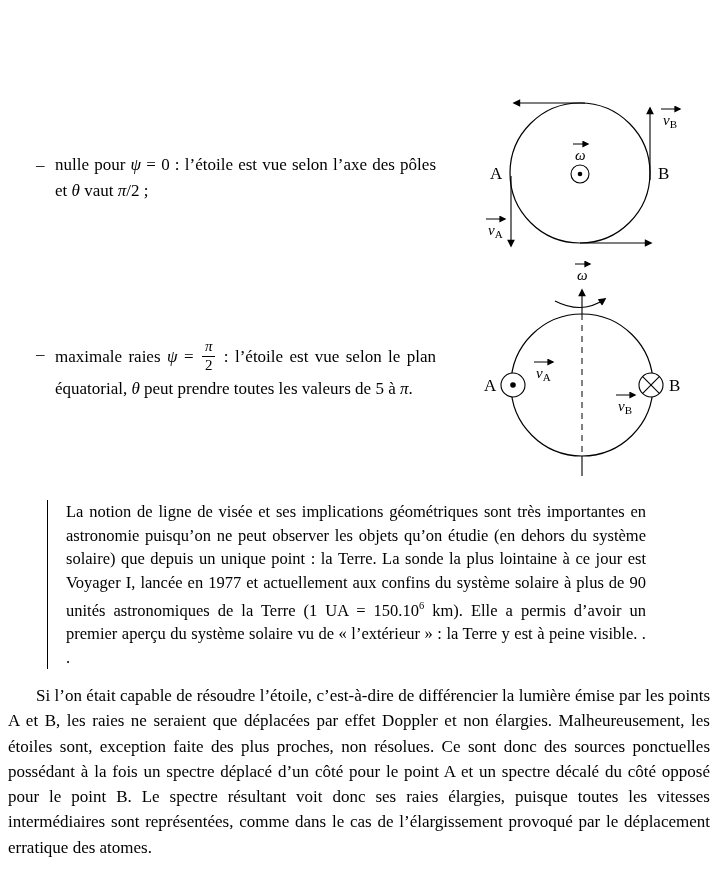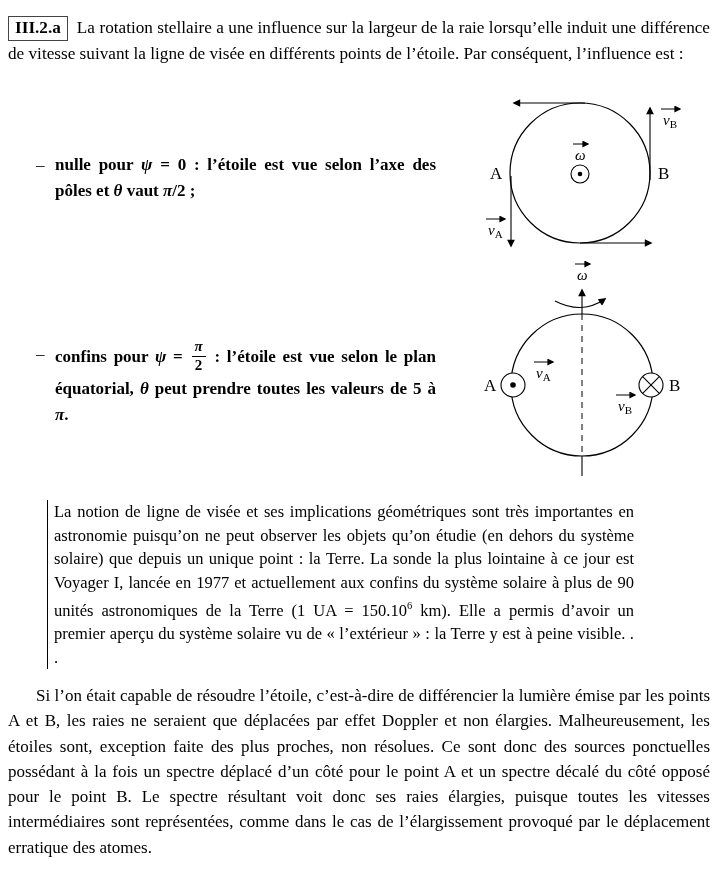--- a/index.html
+++ b/index.html
@@ -18,42 +18,42 @@
     display:inline-block;border:1px solid #444;
     padding:0 6px 1px 6px;margin-right:9px;
     font-weight:bold;line-height:22px;
   }
   .bullet{
     position:absolute;left:36px;width:400px;
     font-size:17px;line-height:26px;text-align:justify;
     display:flex;
   }
   .bullet .dash{flex:0 0 19px;}
-  .bullet .btxt{flex:1;font-weight:bold;}
+  .bullet .btxt{flex:1;}
   #bullet-1{top:152px;}
   #bullet-2{top:341px;}
   .it{font-style:italic;}
   .frac{
     display:inline-flex;flex-direction:column;align-items:center;
     vertical-align:middle;font-size:15px;line-height:1.05;
     margin:0 2px;position:relative;top:-2px;
   }
   .frac .num{border-bottom:1px solid #000;padding:0 3px 1px 3px;font-style:italic;}
   .frac .den{padding-top:1px;}
   .diagram{position:absolute;}
   #diagram-top{left:478px;top:86px;}
   #diagram-bottom{left:478px;top:254px;}
   svg text{font-family:"Liberation Serif","DejaVu Serif",serif;fill:#000;}
   svg .lbl{font-size:17px;}
   svg .vel{font-size:15px;font-style:italic;}
   svg .sub{font-size:11px;font-style:normal;}
   svg .om{font-size:15px;font-style:italic;}
   .note{
     position:absolute;left:47px;top:500px;width:580px;
-    border-left:1.5px solid #000;padding-left:6px;
+    border-left:1.5px solid #000;padding-left:18px;
     font-size:16.5px;line-height:23.5px;text-align:justify;
   }
   .note sup{font-size:10.5px;}
   .bodypara{
     position:absolute;left:8px;top:683px;width:702px;
     font-size:17px;line-height:25.3px;text-align:justify;
     text-indent:28px;
   }
 </style>
 </head>
@@ -62,32 +62,29 @@
 <div id="page">
 
   <svg width="0" height="0" style="position:absolute">
     <defs>
       <marker id="arr" viewBox="0 0 10 10" refX="8" refY="5" markerWidth="9" markerHeight="7" orient="auto-start-reverse">
         <path d="M0,0 L10,5 L0,10 z" fill="#000"></path>
       </marker>
     </defs>
   </svg>
 
-  <div class="heading">
-    <span class="hbox">III.2.a</span><span>La rotation stellaire a une influence sur la largeur de la raie lorsqu’elle induit une différence de vitesse suivant la ligne de visée en différents points de l’étoile. Par conséquent, l’influence est :</span>
-  </div>
 
   <div class="bullet" id="bullet-1">
     <span class="dash">–</span>
     <span class="btxt"><span>nulle pour </span><span class="it">ψ</span><span> = 0 : l’étoile est vue selon l’axe des pôles et </span><span class="it">θ</span><span> vaut </span><span class="it">π</span><span>/2 ;</span></span>
   </div>
 
   <div class="bullet" id="bullet-2">
     <span class="dash">–</span>
-    <span class="btxt"><span>confins pour </span><span class="it">ψ</span><span> = </span><span class="frac">
+    <span class="btxt"><span>maximale raies </span><span class="it">ψ</span><span> = </span><span class="frac">
           <span class="num">π</span>
           <span class="den">2</span>
         </span><span> : l’étoile est vue selon le plan équatorial, </span><span class="it">θ</span><span> peut prendre toutes les valeurs de 5 à </span><span class="it">π</span><span>.</span></span>
   </div>
 
   <svg id="diagram-top" class="diagram" width="239" height="172" viewBox="0 0 239 172">
     <circle cx="102" cy="87" r="70" fill="none" stroke="#000" stroke-width="1.2"></circle>
 
     <line x1="107" y1="17" x2="36" y2="17" stroke="#000" stroke-width="1.1" marker-end="url(#arr)"></line>
     <line x1="102" y1="157" x2="173" y2="157" stroke="#000" stroke-width="1.1" marker-end="url(#arr)"></line>

